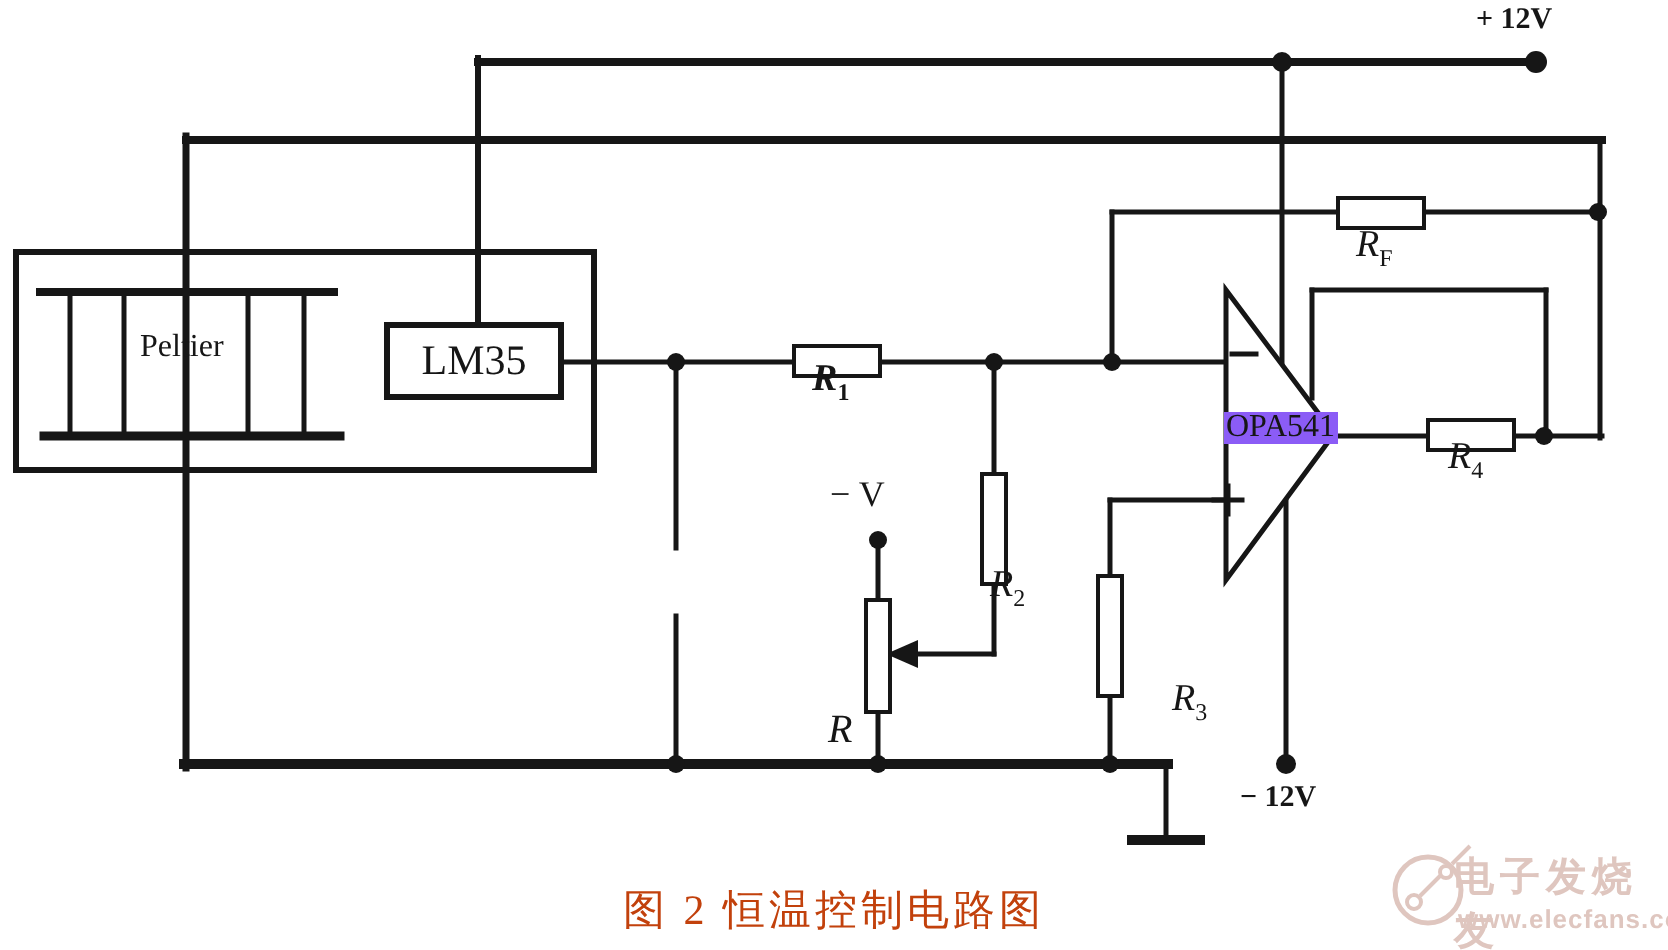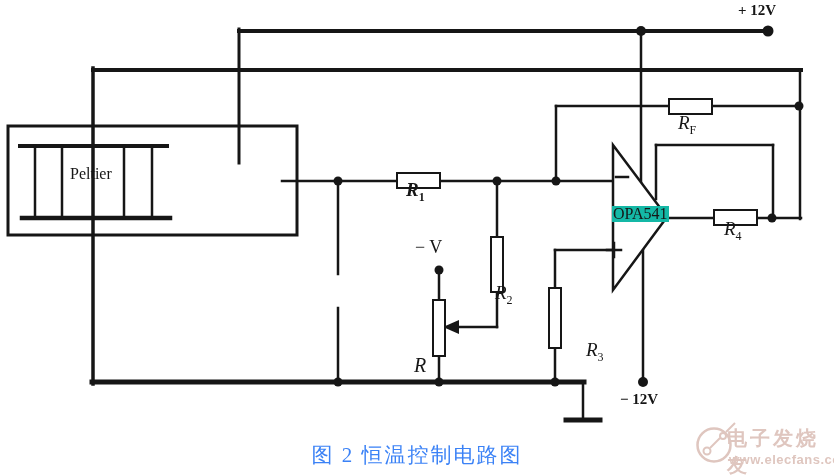--- a/index.html
+++ b/index.html
@@ -19,24 +19,24 @@
   .lbl { position:absolute; color:var(--ink); white-space:nowrap; line-height:1; }
   .rlbl { font-style:italic; font-size:19px;margin-top:35px; }
   .rlbl sub { font-style:normal; font-size:12px; line-height:0; }
   .pwr { font-size:15px;font-weight:bold; }
   .comp-box {
     position:absolute; border:3px solid var(--ink); background:#ffffff;
     display:flex; align-items:center; justify-content:center;
     font-size:21px; color:var(--ink);
   }
   .peltier-lbl { font-size:16px; background:transparent; }
-  .opa-lbl { font-size:16px; background:#14b8a6; padding:0 1px; }
+  .opa-lbl { font-size:16px; background:#8b5cf6; padding:0 1px; }
   .caption {
     position:absolute; left:0; top:441px; width:834px; text-align:center;
-    font-size:21px; letter-spacing:2px; color:#3b82f6;
+    font-size:21px; letter-spacing:2px; color:#c2410c;
   }
   .wm-text { position:absolute; color:var(--wm); font-family:"Liberation Sans", sans-serif; }
   .wm-brand { left:727px; top:425px; font-size:20px; font-weight:bold; letter-spacing:3px; }
   .wm-site  { left:729px; top:452px; font-size:13px; font-weight:bold; letter-spacing:0.5px; }
 </style>
 </head>
 <body>
 
 <div class="page">
 
@@ -116,20 +116,23 @@
 
     <g>
       <circle class="wm" stroke-width="2.5" cx="714" cy="445" r="16.5"></circle>
       <circle class="wm" stroke-width="2" cx="707" cy="451" r="3.5"></circle>
       <circle class="wm" stroke-width="2" cx="723" cy="436" r="3"></circle>
       <line class="wm" stroke-width="2" x1="710" y1="448" x2="720" y2="438"></line>
       <line class="wm" stroke-width="2" x1="726" y1="432" x2="735" y2="423"></line>
     </g>
   </svg>
 
+  <div class="comp-box" style="left:192px; top:161px; width:84px; height:33px;">
+    <span>LM35</span>
+  </div>
 
   <div class="lbl peltier-lbl" style="left:70px; top:166px;">Peltier</div>
   <div class="lbl opa-lbl" style="left:612px; top:206px;">OPA541</div>
 
   <div class="lbl pwr" style="left:738px; top:3px;">+ 12V</div>
   <div class="lbl pwr" style="left:620px; top:392px;">− 12V</div>
   <div class="lbl" style="left:415px; top:238px; font-size:18px;">− V</div>
 
   <div class="lbl rlbl" style="left:406px; top:145px;font-weight:bold;">
     <span>R</span><sub>1</sub>

